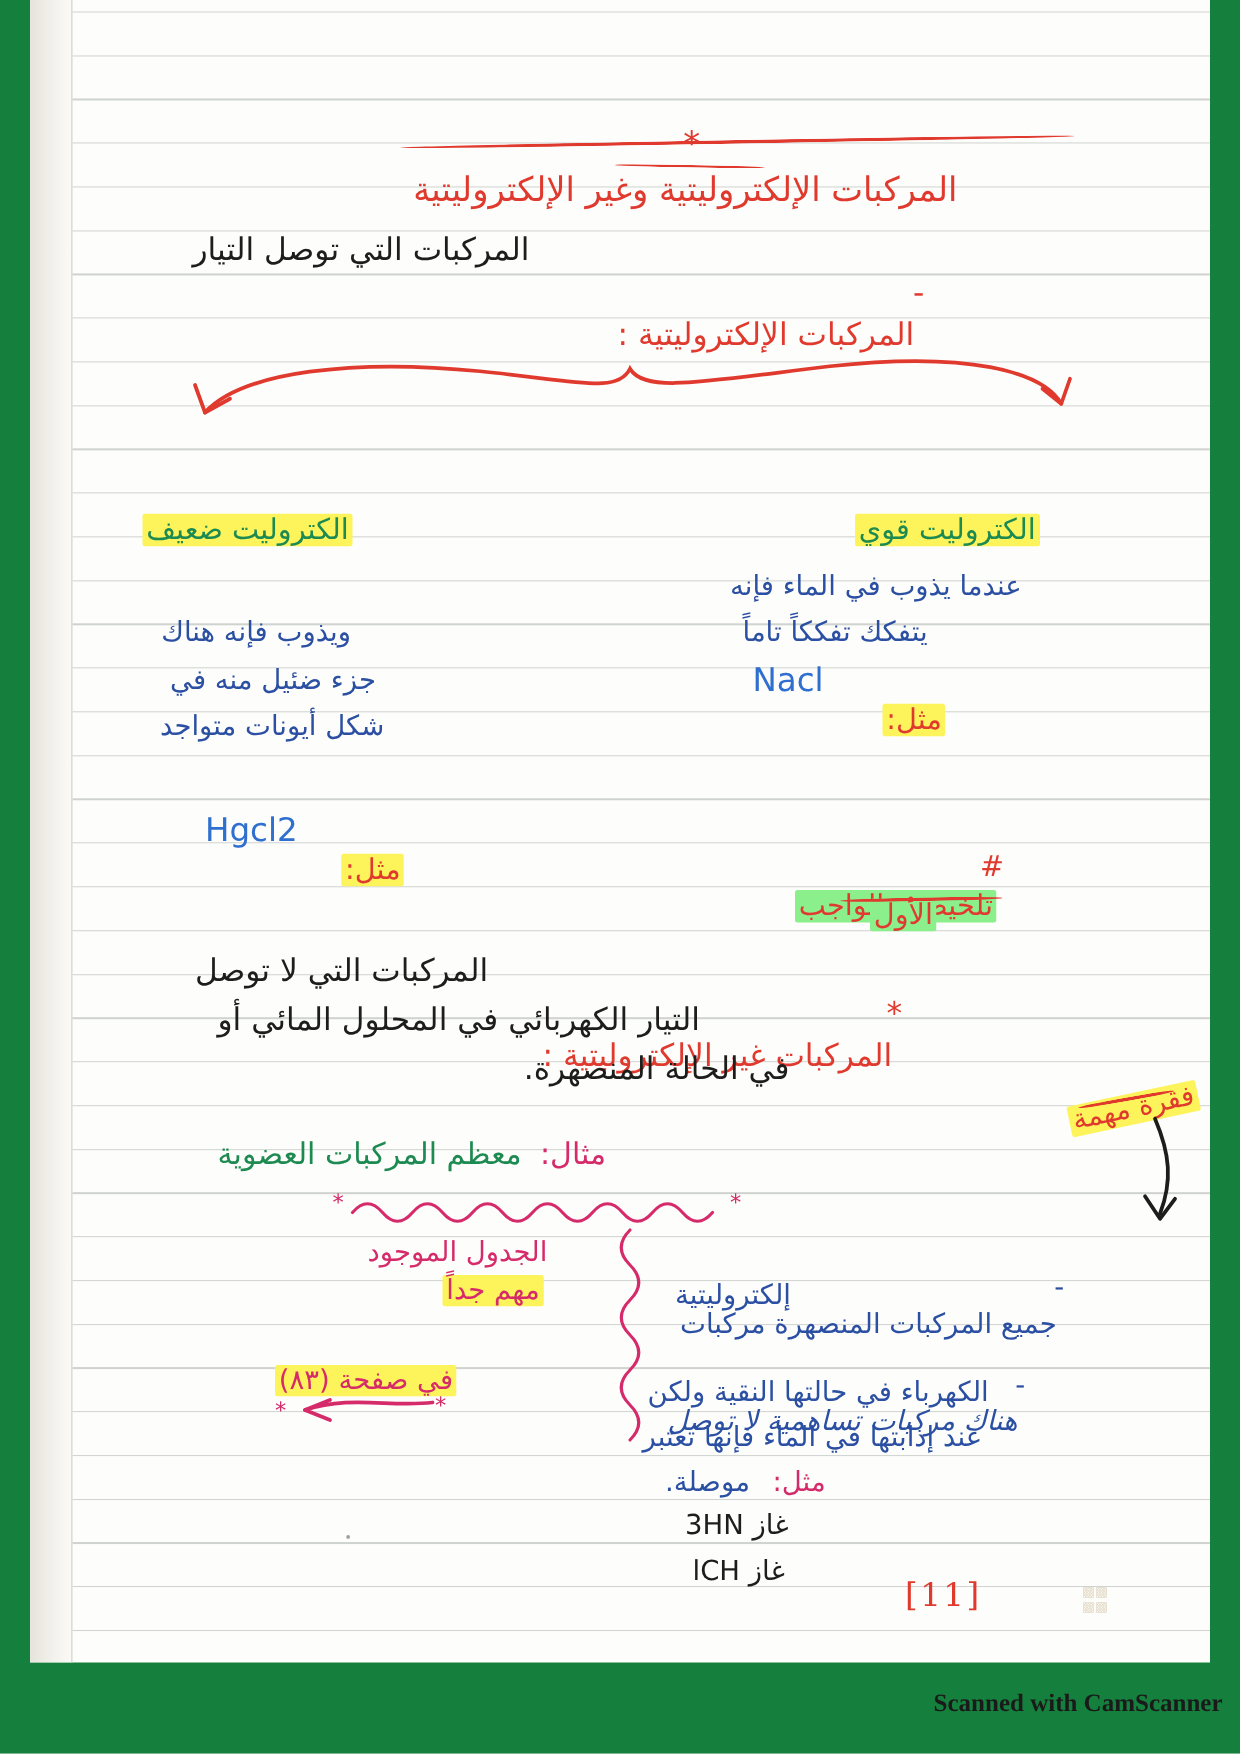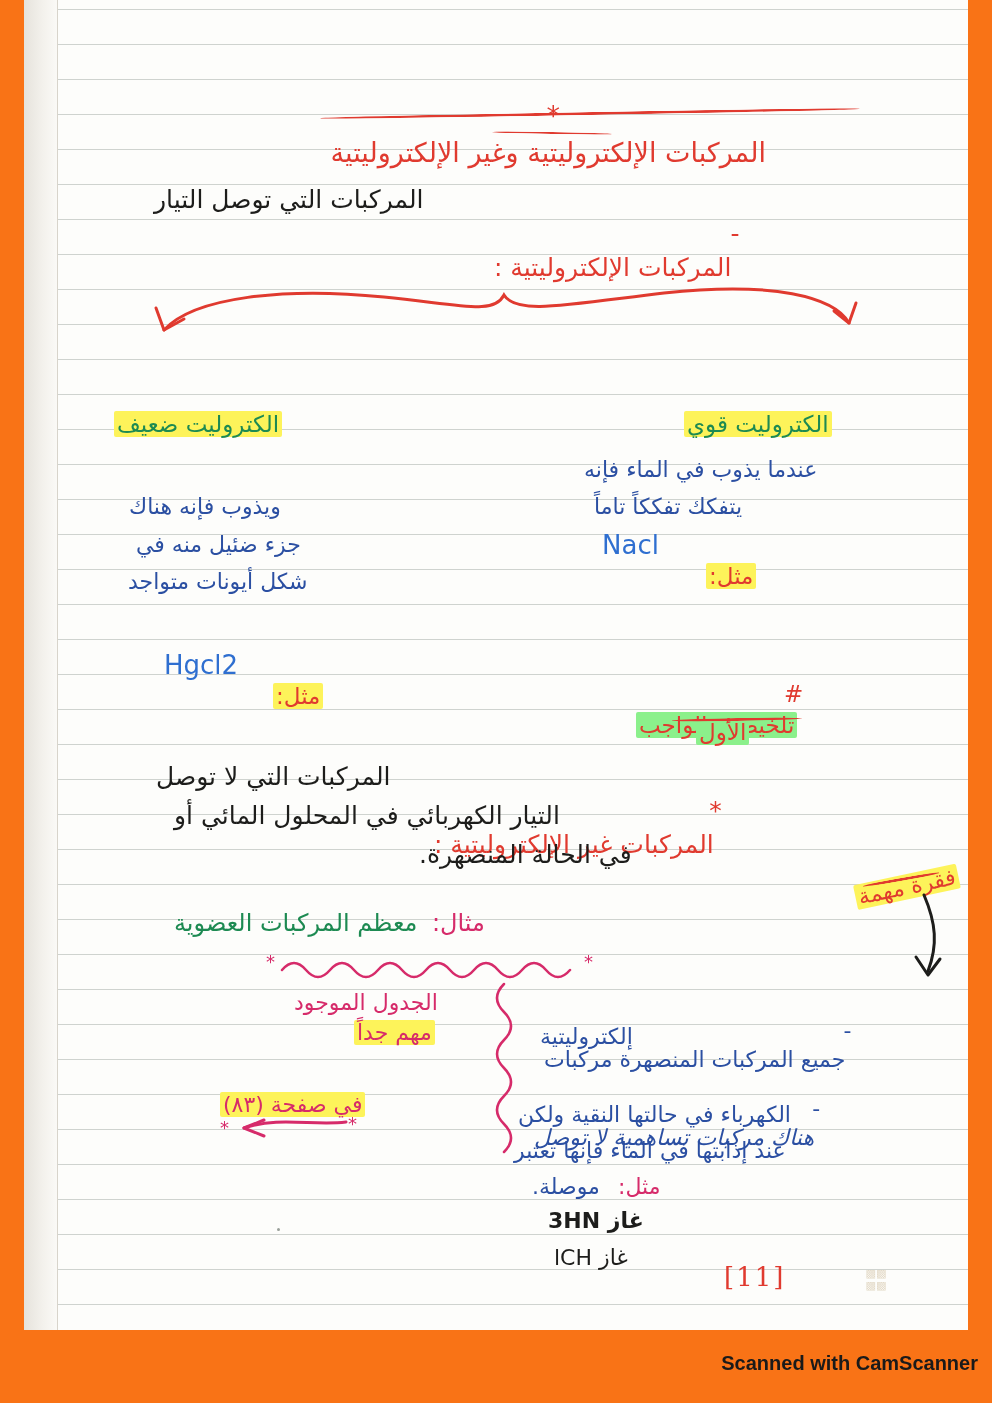--- a/index.html
+++ b/index.html
@@ -8,21 +8,21 @@
     background: #ffffff;
   }
   body {
     font-family: "DejaVu Sans", sans-serif;
   }
   #page {
     position: relative;
     width: 992px;
     height: 1403px;
     overflow: hidden;
-    background: #f97316;
+    background: #15803d;
   }
   
   #sheet {
     position: absolute;
     left: 24px;
     top: 0px;
     width: 944px;
     height: 1330px;
     background: #fdfdfb;
     overflow: hidden;
@@ -127,21 +127,21 @@
     color: #b59a6a;
     font-size: 11px;
     line-height: 1.1;
     text-align: center;
   }
   
   #footer {
     position: absolute;
     right: 14px;
     top: 1352px;
-    font-family: Liberation Sans, sans-serif;
+    font-family: Liberation Serif, serif;
     font-weight: bold;
     font-size: 20px;
     color: #1a1a1a;
   }
   
   .dot {
     position: absolute;
     width: 3px;
     height: 3px;
     border-radius: 50%;
@@ -256,21 +256,21 @@
     <div class="hw navy" style="left:510px; top:1064px; font-size:22px;">
       <span>-</span>
       <span style="margin-right:6px;font-style:italic;">هناك مركبات تساهمية لا توصل</span>
     </div>
     <div class="hw navy" style="left:494px; top:1100px; font-size:22px;">الكهرباء في حالتها النقية ولكن</div>
     <div class="hw navy" style="left:490px; top:1136px; font-size:22px;">عند إذابتها في الماء فإنها تعتبر</div>
     <div class="hw navy" style="left:508px; top:1172px; font-size:22px;">موصلة.</div>
 
     <div class="hw pink" style="left:594px; top:1172px; font-size:22px;">مثل:</div>
 
-    <div class="hw black" style="left:524px; top:1176px; font-size:22px;font-weight:bold;">
+    <div class="hw black" style="left:524px; top:1176px; font-size:22px;">
       <span>غاز NH3</span>
     </div>
     <div class="hw black" style="left:530px; top:1213px; font-size:22px;">
       <span>غاز HCl</span>
     </div>
 
     <svg class="deco" style="left:196px; top:1110px;" width="140" height="32" viewBox="0 0 140 32">
       <path d="M24,18 C60,6 92,16 126,12" fill="none" stroke="#d62b6a" stroke-width="3" stroke-linecap="round"></path>
       <path d="M24,18 L44,10 M24,18 L44,26" fill="none" stroke="#d62b6a" stroke-width="3" stroke-linecap="round"></path>
       <text x="0" y="24" fill="#d62b6a" font-size="18" font-family="DejaVu Sans, sans-serif">*</text>

